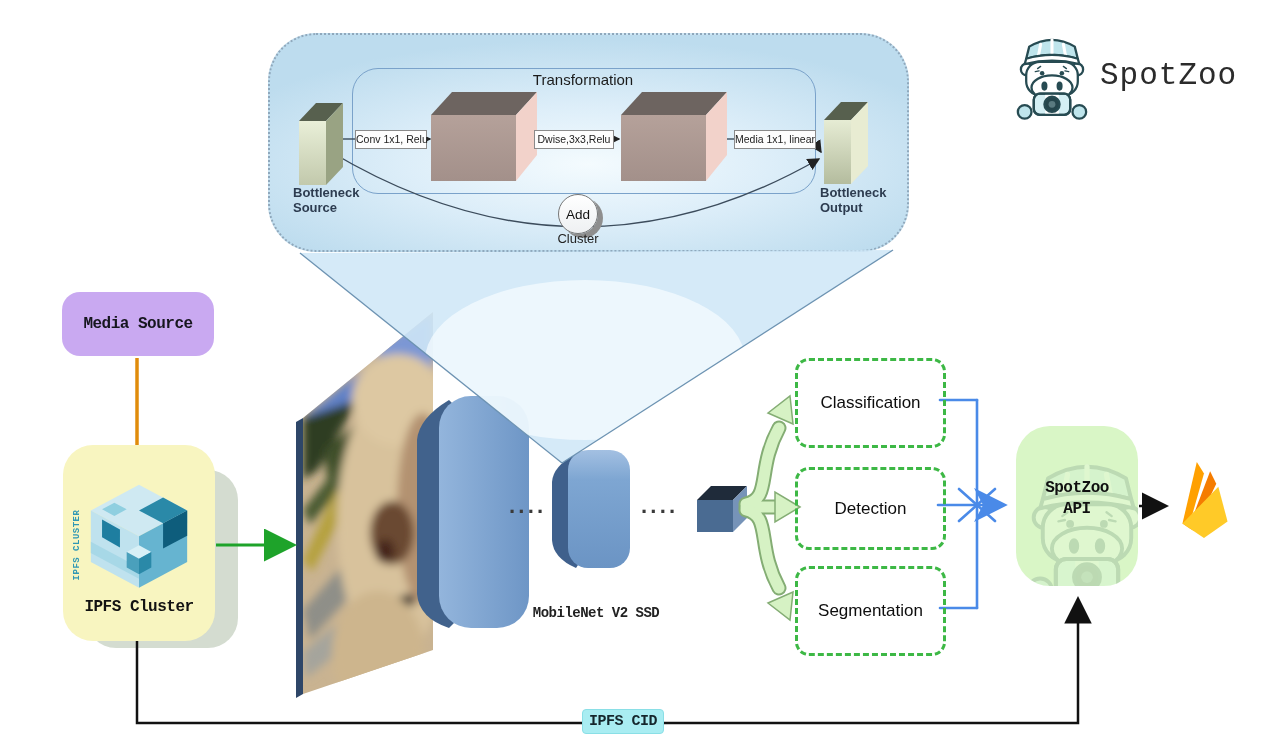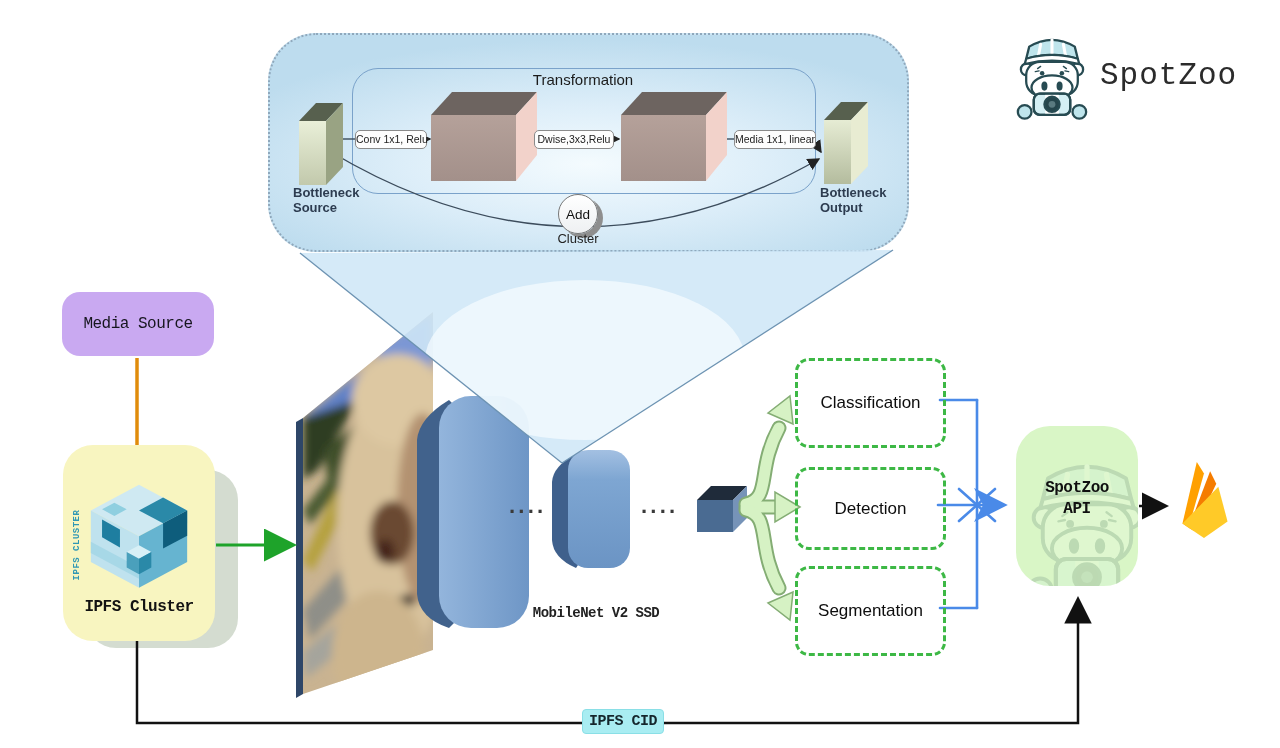--- a/index.html
+++ b/index.html
@@ -8,37 +8,37 @@
   }
   html,body{margin:0;padding:0;background:#fff;}
   #stage{position:relative;width:1280px;height:748px;background:#fff;overflow:hidden;
          font-family:var(--font-ui);}
   .abs{position:absolute;}
   
   #balloon{left:268px;top:33px;width:637px;height:215px;border:2px dotted #8fa8bc;border-radius:48px;
     background:radial-gradient(ellipse 62% 58% at 50% 60%, #f4fbfe 0%, #ddeef9 46%, #bddcee 100%);z-index:1;}
   #transform-box{left:352px;top:68px;width:462px;height:124px;border:1.5px solid #7aa2ca;border-radius:26px;z-index:1;}
   #transform-title{left:352px;top:71px;width:462px;text-align:center;font-size:15px;color:#1b1b1b;z-index:3;}
-  .pill{background:#fdfdfd;border:1.5px solid #8a8a8a;border-radius:5px;font-size:10.5px;color:#222;
+  .pill{background:#fdfdfd;border:1.5px solid #8a8a8a;border-radius:0;font-size:10.5px;color:#222;
         text-align:center;line-height:17px;height:17px;z-index:3;white-space:nowrap;}
   #pill-1{left:355px;top:130px;width:70px;}
   #pill-2{left:534px;top:130px;width:78px;}
   #pill-3{left:734px;top:130px;width:80px;}
   .bn-label{font-size:13px;font-weight:bold;color:#2d3c50;line-height:1.12;z-index:3;}
   #bn-in{left:293px;top:186px;width:74px;}
   #bn-out{left:820px;top:186px;width:74px;}
   #add-circle{left:558px;top:194px;width:38px;height:38px;border:1.5px solid #777;border-radius:50%;
     background:linear-gradient(#ffffff,#eef0f2);box-shadow:5px 4px 0 #8e8e8e;z-index:3;
     display:flex;align-items:center;justify-content:center;font-size:13.5px;color:#111;}
   #shortcut{left:542px;top:231px;width:72px;text-align:center;font-size:13px;color:#222;z-index:3;}
   .blk3d{z-index:3;}
   
   #media-box{left:62px;top:292px;width:152px;height:64px;border-radius:18px;background:#c9a9f1;z-index:3;
     display:flex;align-items:center;justify-content:center;font-family:var(--font-tech);
-    font-size:16px;font-weight:normal;color:#16161e;letter-spacing:-0.5px;}
+    font-size:16px;font-weight:bold;color:#16161e;letter-spacing:-0.5px;}
   #ipfs-shadow{left:86px;top:470px;width:152px;height:178px;border-radius:30px;background:#8fa383;opacity:.38;z-index:0;}
   #ipfs-box{left:63px;top:445px;width:152px;height:196px;border-radius:30px;background:#f8f5c0;z-index:3;}
   #ipfs-cube{left:83px;top:478px;z-index:3;}
   #ipfs-vert{left:22px;top:540px;width:110px;text-align:center;transform:rotate(-90deg);
     font-family:var(--font-tech);font-size:9px;font-weight:bold;color:#2f97b4;letter-spacing:.5px;z-index:4;}
   #ipfs-label{left:63px;top:598px;width:152px;text-align:center;font-family:var(--font-tech);
     font-size:16px;font-weight:bold;color:#121212;z-index:4;letter-spacing:-0.5px;}
   #ipfs-ghost{left:93px;top:556px;font-family:var(--font-tech);font-size:60px;font-weight:bold;
     color:#f4efda;opacity:.85;letter-spacing:1px;z-index:4;text-shadow:0 0 3px #d9d5b9;line-height:1;}
   

